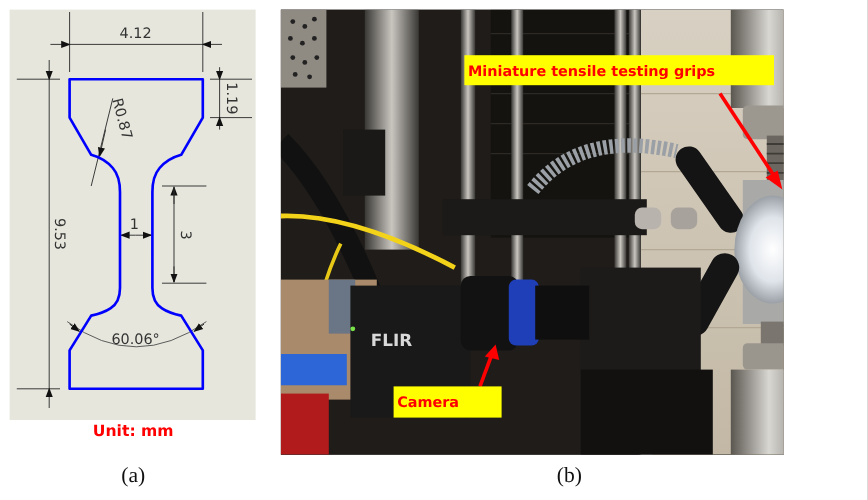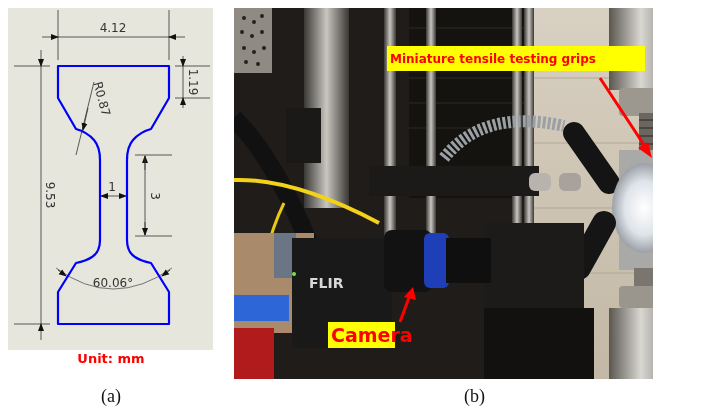--- a/index.html
+++ b/index.html
@@ -8,21 +8,21 @@
   .panel-a svg { position: absolute; left: -8px; top: -8px; }
   .panel-b { position: absolute; left: 234px; top: 8px; width: 419px; height: 371px; background: #2a2622; overflow: hidden; }
   .panel-b svg { position: absolute; left: 0; top: 0; }
   .caption { position: absolute; top: 386px; font-family: "Liberation Serif", serif; font-size: 18px; color: #111; }
   .cap-a { left: 101px; }
   .cap-b { left: 464px; }
   .dim-text { font-family: "DejaVu Sans", sans-serif; font-size: 12px; fill: #333; }
   .unit-text { font-family: "DejaVu Sans", sans-serif; font-size: 13px; font-weight: bold; fill: #ff0000; }
   .label-box { position: absolute; background: #ffff00; color: #ff0000; font-weight: bold; font-family: "DejaVu Sans", sans-serif; white-space: nowrap; line-height: 1; display: flex; align-items: center; padding: 0 3px; box-sizing: border-box; }
   .lbl-grips { left: 387px; top: 46px; width: 258px; height: 25px; font-size: 12px; }
-  .lbl-camera { left: 328px; top: 322px; width: 67px; height: 26px; font-size: 19px; }
+  .lbl-camera { left: 328px; top: 322px; width: 90px; height: 26px; font-size: 12px; }
 </style>
 </head>
 <body>
 
 <div class="panel-a">
   <svg width="723" height="417" viewBox="0 0 723 417">
     <defs>
       <marker id="arr" markerWidth="8" markerHeight="8" refX="7" refY="4" orient="auto" markerUnits="userSpaceOnUse">
         <path d="M0,1 L8,4 L0,7 Z" fill="#111"></path>
       </marker>

